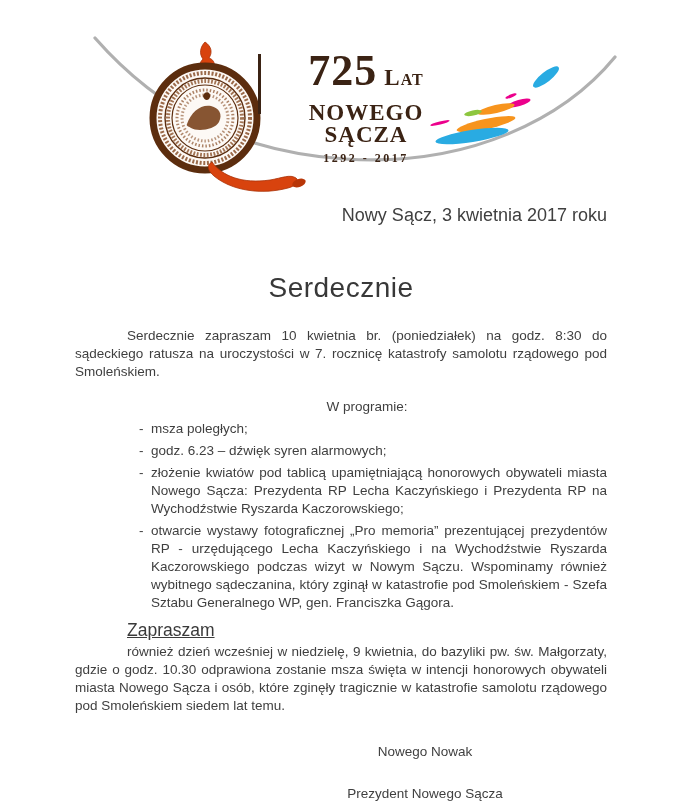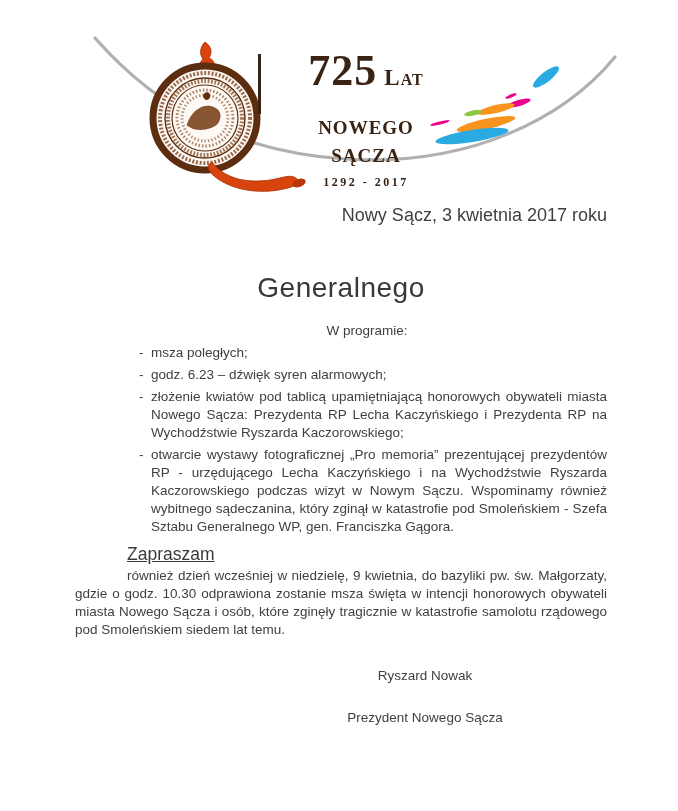--- a/index.html
+++ b/index.html
@@ -11,21 +11,21 @@
   
   .header{position:relative;height:196px;}
   .header svg{position:absolute;left:0;top:0;}
   .logo-bar{position:absolute;left:258px;top:54px;width:3px;height:60px;background:#3b2314;}
   .logo-block{
     position:absolute;left:284px;top:48px;width:164px;text-align:center;
     color:#3b2314;font-family:"Liberation Serif",serif;font-weight:bold;
   }
   .logo-row1{font-size:44px;line-height:46px;letter-spacing:1px;}
   .logo-lat{font-size:23px;letter-spacing:1px;margin-left:7px;font-variant:small-caps;}
-  .logo-row2{font-size:19px;line-height:28px;letter-spacing:1px;margin-top:13px;font-variant:small-caps;}
+  .logo-row2{font-size:23px;line-height:22px;letter-spacing:1px;margin-top:1px;font-variant:small-caps;}
   .logo-row3{font-size:12px;line-height:19px;letter-spacing:2.5px;margin-top:3px;}
   
   .content{margin:0 71px 0 75px;font-size:13.5px;line-height:18px;}
   .date-line{margin-top:10px;text-align:right;font-size:18px;}
   .doc-title{margin-top:47px;font-size:28px;line-height:34px;text-align:center;color:#383838;letter-spacing:0.5px;}
   p{margin:0;}
   .intro{margin-top:22px;text-align:justify;text-indent:52px;}
   .program-heading{margin-top:17px;margin-left:52px;text-align:center;}
   ul.program{list-style:none;margin:4px 0 0 64px;padding:0;}
   ul.program li{position:relative;padding-left:12px;margin-bottom:4px;text-align:justify;}
@@ -73,22 +73,23 @@
   <div class="logo-block">
     <div class="logo-row1"><span>725</span><span class="logo-lat">Lat</span></div>
     <div class="logo-row2">NOWEGO SĄCZA</div>
     <div class="logo-row3">1292 - 2017</div>
   </div>
 </div>
 
 <div class="content">
   <div class="date-line">Nowy Sącz, 3 kwietnia 2017 roku</div>
 
-  <div class="doc-title">Generalnego</div>
+  <div class="doc-title">Serdecznie</div>
 
+  <p class="intro">Serdecznie zapraszam 10 kwietnia br. (poniedziałek) na godz. 8:30 do sądeckiego ratusza na uroczystości w 7. rocznicę katastrofy samolotu rządowego pod Smoleńskiem.</p>
 
   <p class="program-heading">W programie:</p>
 
   <ul class="program">
     <li>
       <span class="dash">-</span>
       <span>msza poległych;</span>
     </li>
     <li>
       <span class="dash">-</span>
@@ -101,16 +102,16 @@
     <li>
       <span class="dash">-</span>
       <span>otwarcie wystawy fotograficznej „Pro memoria” prezentującej prezydentów RP - urzędującego Lecha Kaczyńskiego i na Wychodźstwie Ryszarda Kaczorowskiego podczas wizyt w Nowym Sączu. Wspominamy również wybitnego sądeczanina, który zginął w katastrofie pod Smoleńskiem - Szefa Sztabu Generalnego WP, gen. Franciszka Gągora.</span>
     </li>
   </ul>
 
   <div class="closing-heading">Zapraszam</div>
   <p class="closing-text">również dzień wcześniej w niedzielę, 9 kwietnia, do bazyliki pw. św. Małgorzaty, gdzie o godz. 10.30 odprawiona zostanie msza święta w intencji honorowych obywateli miasta Nowego Sącza i osób, które zginęły tragicznie w katastrofie samolotu rządowego pod Smoleńskiem siedem lat temu.</p>
 
   <div class="signature">
-    <div class="signature-name">Ryszard Nowak</div>
+    <div class="signature-name">Nowego Nowak</div>
     <div class="signature-title">Prezydent Nowego Sącza</div>
   </div>
 </div>
 
 </body></html>

